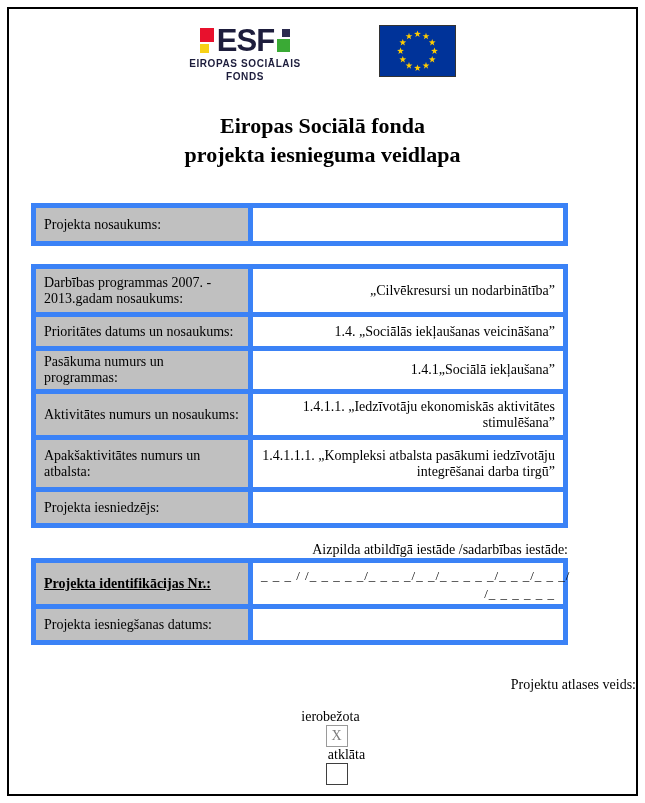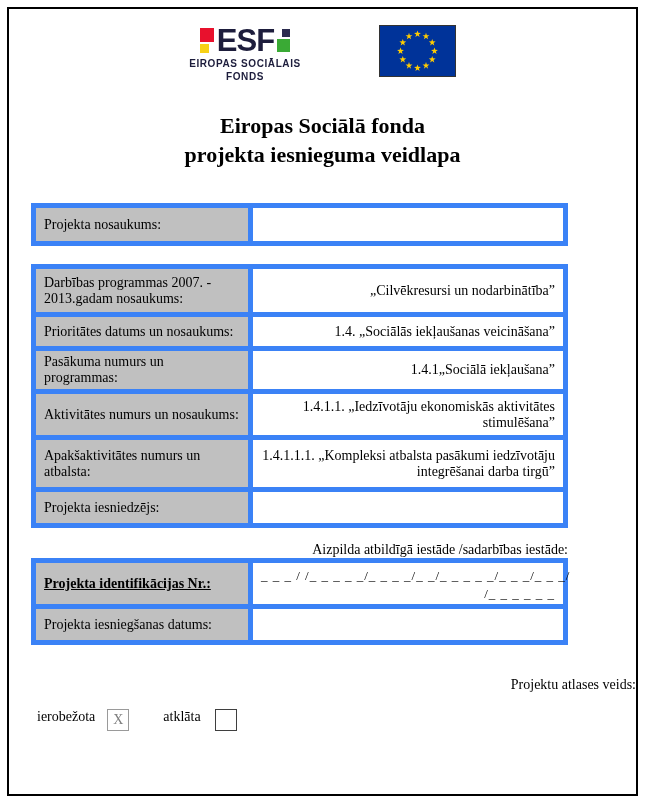--- a/index.html
+++ b/index.html
@@ -46,21 +46,21 @@
   .t3 { }
 
   .fill-note { width:537px; margin:14px 0 0 22px; text-align:right; font-size:14px; }
 
   .lbl-strong { font-weight:bold; text-decoration:underline; }
   .idline { font-size:13px; letter-spacing:1px; line-height:1.5; white-space:nowrap; }
   .idline2 { font-size:13px; letter-spacing:1px; line-height:1.2; }
 
   
   .sel-title { margin:32px 0 0 28px; font-size:14px;text-align:right; }
-  .sel-row { display:flex; align-items:flex-start; margin:16px 0 0 28px; font-size:14px; }
+  .sel-row { display:flex; align-items:center; margin:16px 0 0 28px; font-size:14px;flex-direction:column; }
   .sel-row .lab1 { margin-right:12px; }
   .sel-row .lab2 { margin-left:34px; margin-right:14px; }
   .box {
     width:22px; height:22px; border:1px solid #9a9a9a; box-sizing:border-box;
     display:flex; align-items:center; justify-content:center;
     color:#7d7d7d; font-size:14px; background:#fff;
   }
   .box.open { border-color:#3f3f3f; }
 </style>
 </head>

